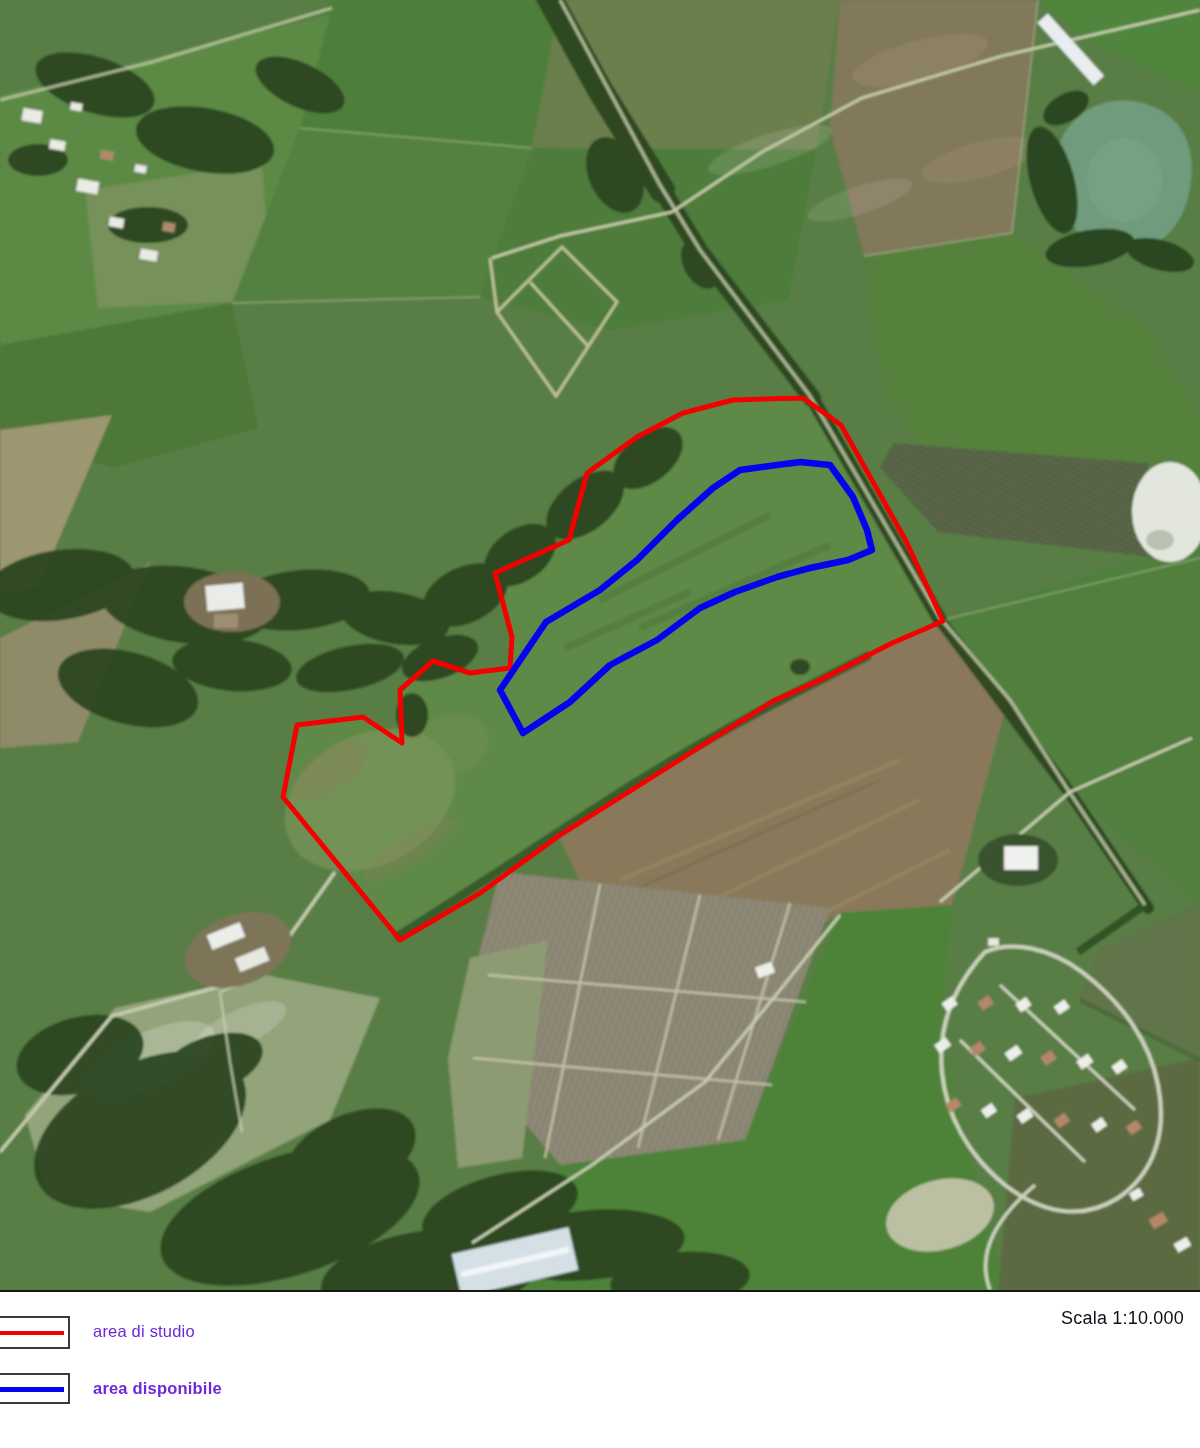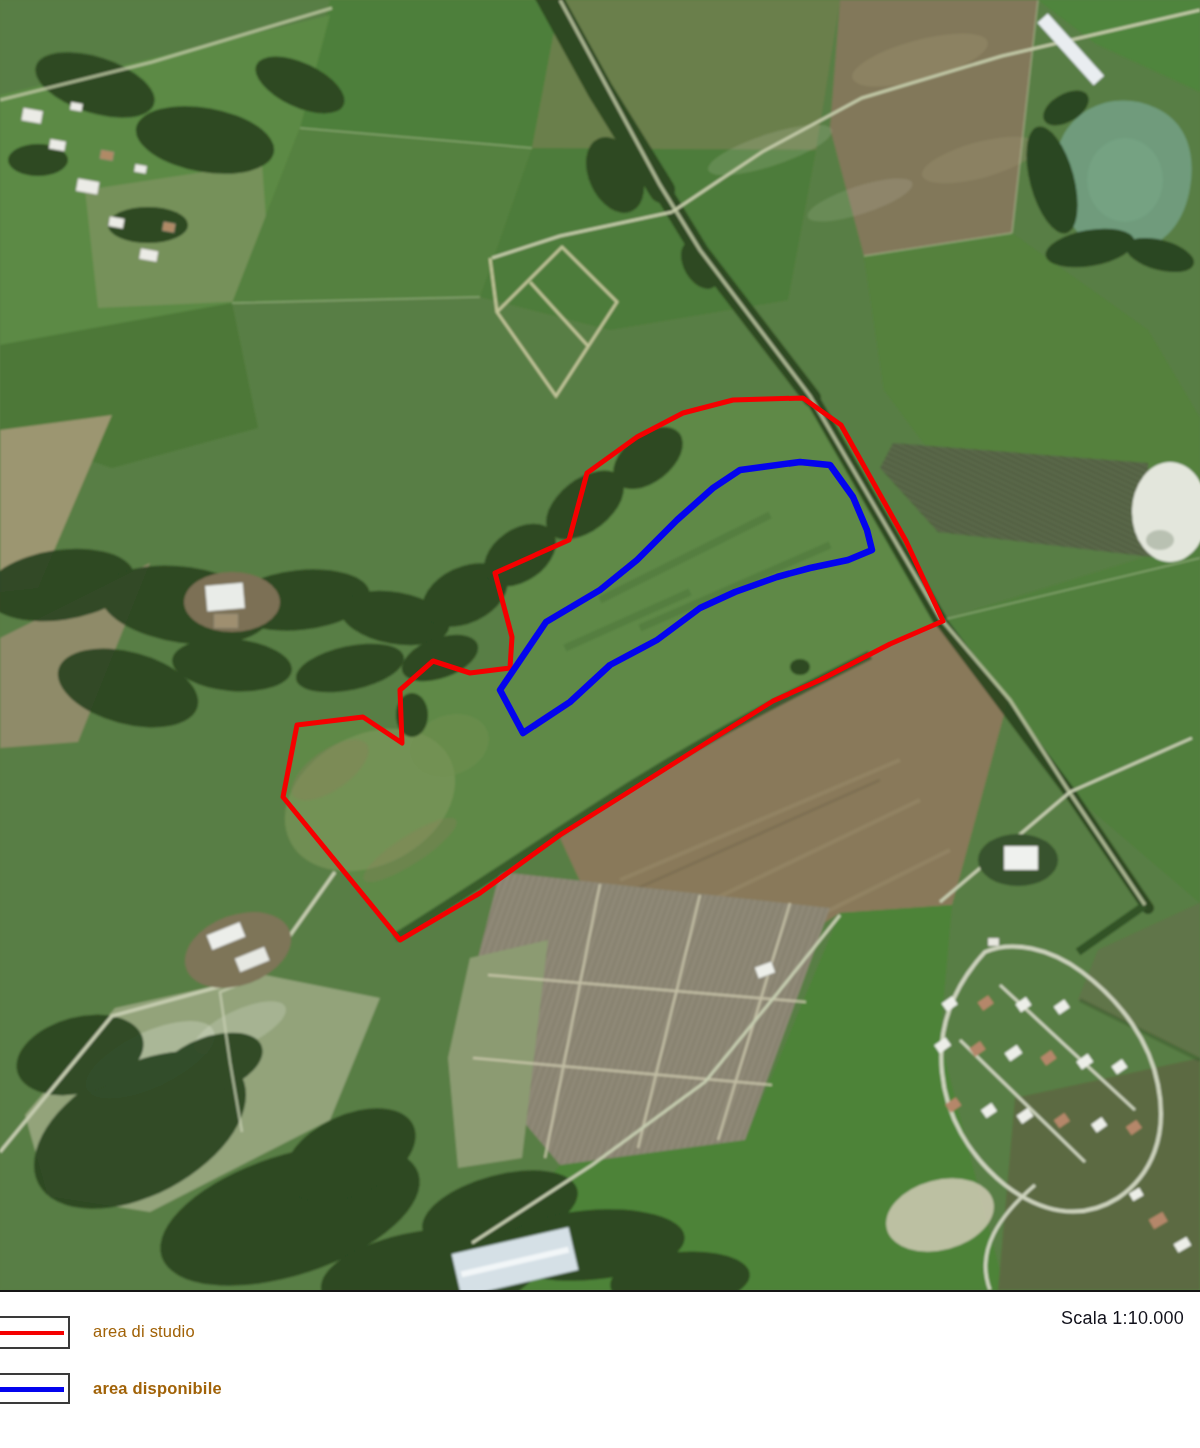--- a/index.html
+++ b/index.html
@@ -9,21 +9,21 @@
             border-bottom:2px solid #151515;overflow:hidden;background:#587e44;}
   .map-area svg{display:block;width:1200px;height:1290px;}
   .footer{position:absolute;left:0;top:1292px;width:1200px;height:156px;background:#ffffff;}
   .swatch{position:absolute;left:0;width:70px;background:#ffffff;
           border:2px solid #3a3a3a;border-left:none;box-sizing:border-box;display:block;}
   .swatch-1{top:24px;height:33px;}
   .swatch-2{top:81px;height:31px;}
   .swatch-line{position:absolute;left:0;right:4px;top:50%;display:block;}
   .swatch-1 .swatch-line{height:4px;margin-top:-2px;}
   .swatch-2 .swatch-line{height:5px;margin-top:-2px;}
-  .legend-label{position:absolute;left:93px;font-size:16.5px;color:#a16207;letter-spacing:.2px;}
+  .legend-label{position:absolute;left:93px;font-size:16.5px;color:#6d28d9;letter-spacing:.2px;}
   .legend-label-1{top:30px;}
   .legend-label-2{top:87px;font-weight:bold;}
   .scale-label{position:absolute;right:16px;top:16px;font-size:18px;color:#10101a;letter-spacing:.2px;}
 </style>
 </head>
 <body>
 
 <div class="page">
   <div class="map-area">
     <svg viewBox="0 0 1200 1290" preserveAspectRatio="none">

